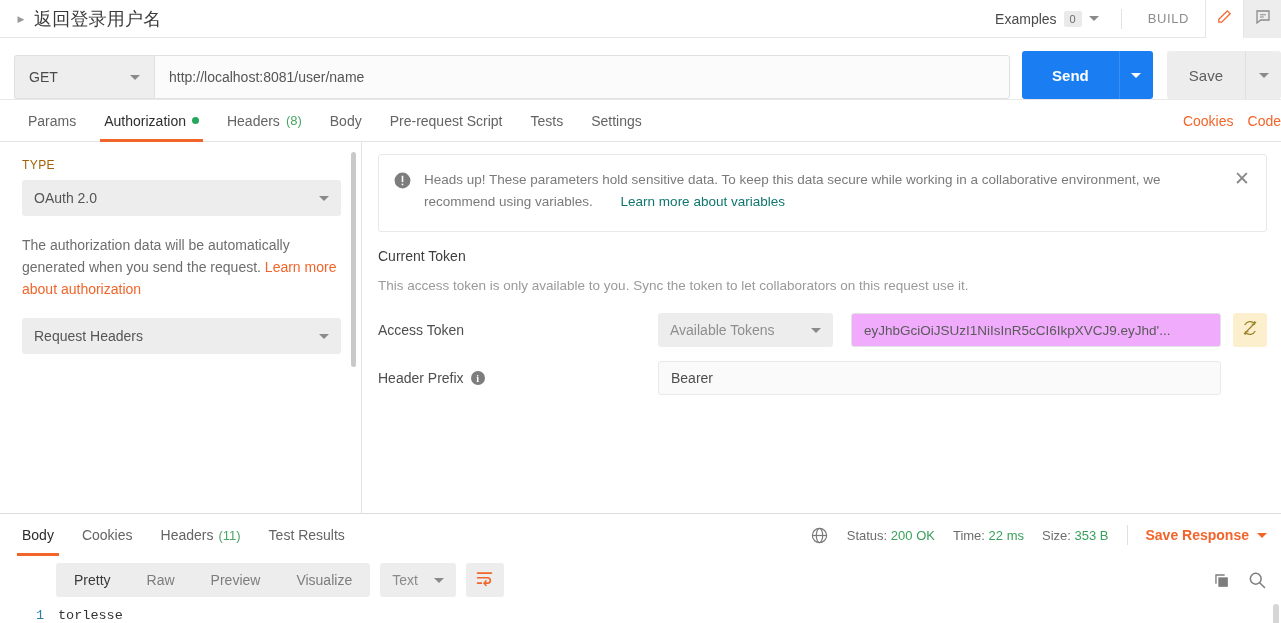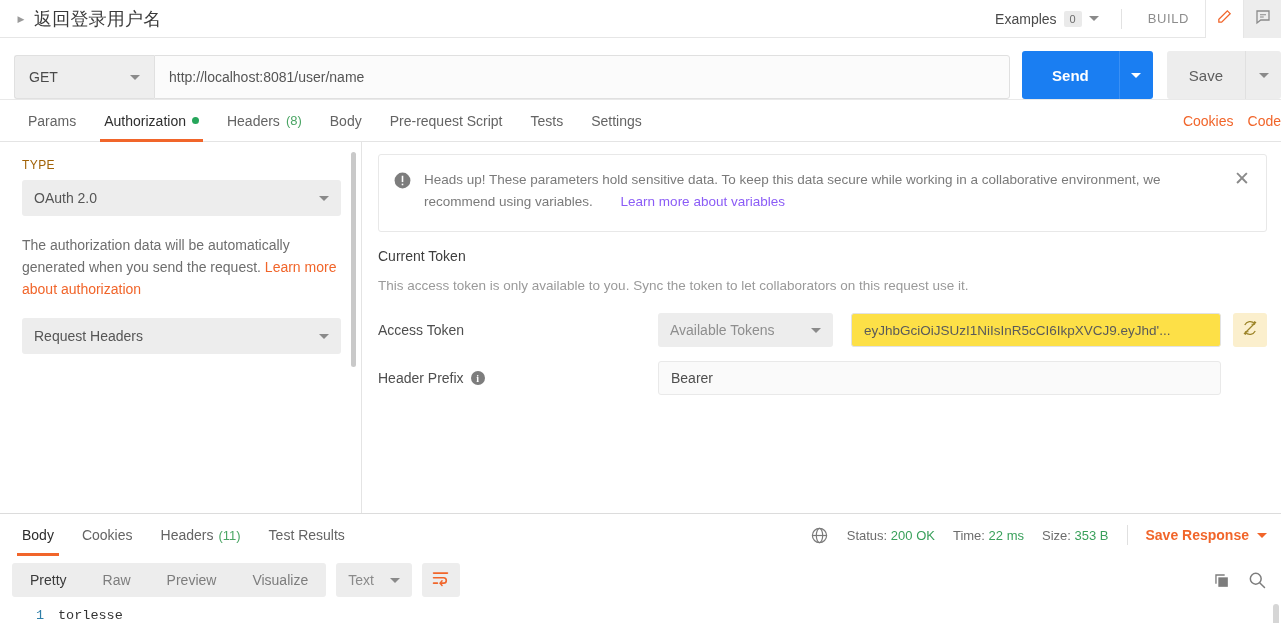--- a/index.html
+++ b/index.html
@@ -119,40 +119,40 @@
 
   .rightpane { flex: 1; padding: 12px 14px 0 16px; overflow: hidden; background: #fff; }
 
   .banner {
     border: 1px solid #e8e8e8; border-radius: 3px; background: #fff;
     display: flex; align-items: flex-start; padding: 14px 14px 14px 14px; margin-bottom: 16px;
     min-height: 78px;
   }
   .banner-icon { flex: 0 0 auto; margin-right: 12px; margin-top: 2px; }
   .banner-text { flex: 1; font-size: 13.5px; line-height: 22px; color: #7a7a7a; padding-right: 10px; }
-  .banner-text a { color: #8b5cf6; text-decoration: none; cursor: pointer; padding-left: 24px; }
+  .banner-text a { color: #0f766e; text-decoration: none; cursor: pointer; padding-left: 24px; }
   .banner-close { color: #8a8a8a; font-size: 19px; line-height: 1; cursor: pointer; padding: 0 2px; }
 
   .sect-title { font-size: 14px; color: #3e3e3e; font-weight: normal; margin-bottom: 14px; }
   .sect-desc { font-size: 13.5px; color: #9a9a9a; margin-bottom: 20px; }
 
   .field-row { display: flex; align-items: center; margin-bottom: 14px; }
   .field-label { width: 280px; font-size: 14px; color: #4e4e4e; display: flex; align-items: center; gap: 7px; }
   .info-dot {
     width: 14px; height: 14px; border-radius: 50%; background: #7d7d7d; color: #fff;
     font-size: 10px; font-weight: bold; display: inline-flex; align-items: center; justify-content: center;
     font-family: "Liberation Serif", serif; cursor: pointer;
   }
   .tok-select {
     width: 175px; height: 34px; background: #ededed; border-radius: 3px; display: flex;
     align-items: center; padding: 0 12px; font-size: 14px; color: #8e8e8e; cursor: pointer;
   }
   .tok-select span.val { flex: 1; }
   .tok-input {
-    flex: 1; height: 34px; border: 1px solid #e2e2e2; border-radius: 3px; background: #fde047;
+    flex: 1; height: 34px; border: 1px solid #e2e2e2; border-radius: 3px; background: #f0abfc;
     display: flex; align-items: center; padding: 0 12px; font-size: 13.5px; color: #5a5a5a;
     margin-left: 18px; overflow: hidden; white-space: nowrap;
   }
   .eye-btn {
     width: 34px; height: 34px; margin-left: 12px; background: #fbefcd; border-radius: 3px;
     display: flex; align-items: center; justify-content: center; cursor: pointer;
   }
   .prefix-input {
     flex: 1; height: 34px; border: 1px solid #e9e9e9; border-radius: 3px; background: #fafafa;
     display: flex; align-items: center; padding: 0 12px; font-size: 14px; color: #4e4e4e;
@@ -171,21 +171,21 @@
     content: ""; position: absolute; left: 9px; right: 9px; bottom: 0; height: 3px; background: #f1652a;
   }
   .resp-meta { margin-left: auto; display: flex; align-items: center; gap: 0; padding-right: 14px; }
   .meta-item { font-size: 13px; color: #6d6d6d; margin-left: 18px; white-space: nowrap; }
   .meta-val { color: #39a05b; }
   .meta-sep { width: 1px; height: 20px; background: #e0e0e0; margin: 0 0 0 18px; }
   .save-resp { color: #f1652a; font-size: 14px; font-weight: bold; margin-left: 18px; display: flex; align-items: center; gap: 8px; cursor: pointer; }
   .save-resp .caret { border-top-color: #f1652a; }
 
   .respbar { height: 48px; display: flex; align-items: center; padding: 0 14px 0 12px; }
-  .seg { background: #ededed; border-radius: 3px; display: flex; height: 34px; align-items: stretch; }
+  .seg { background: #ededed; border-radius: 3px; display: flex; height: 34px; align-items: stretch; margin-left: 44px; }
   .seg-item { padding: 0 18px; display: flex; align-items: center; font-size: 14px; color: #7d7d7d; cursor: pointer; }
   .seg-item.active { color: #3a3a3a; }
   .fmt-select {
     background: #ededed; border-radius: 3px; height: 34px; display: flex; align-items: center;
     padding: 0 12px; gap: 16px; margin-left: 10px; font-size: 14px; color: #8a8a8a; cursor: pointer;
   }
   .wrap-btn {
     width: 38px; height: 34px; background: #ededed; border-radius: 3px; margin-left: 10px;
     display: flex; align-items: center; justify-content: center; cursor: pointer;
   }

